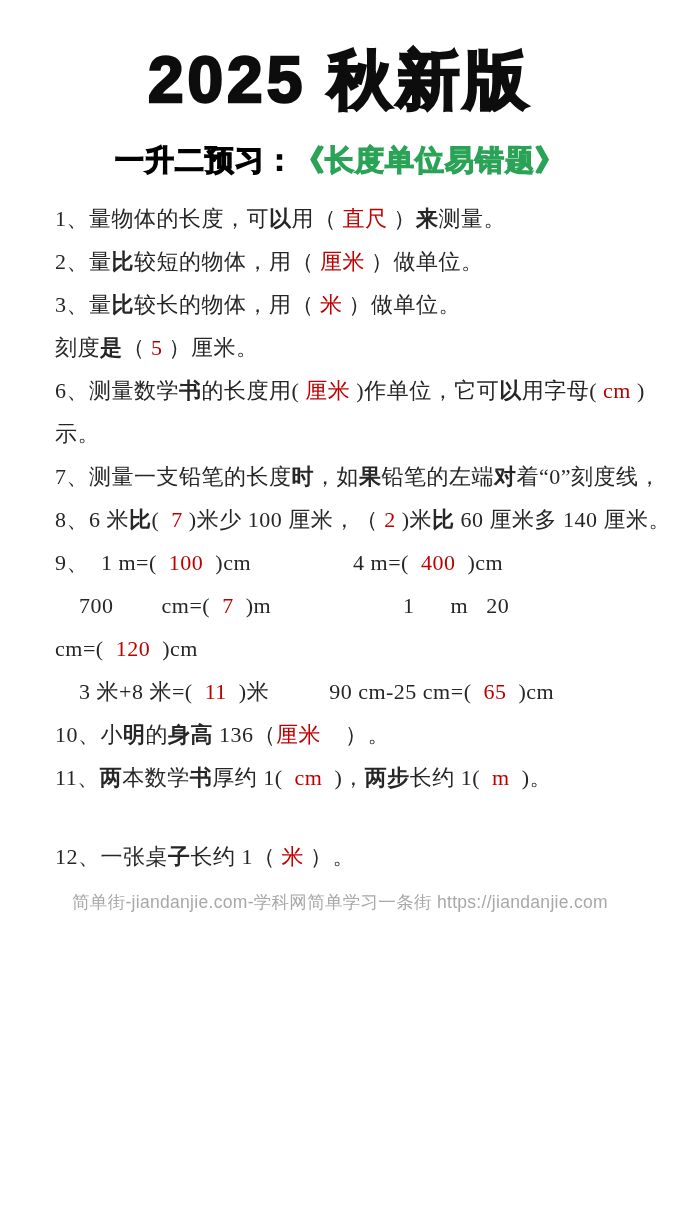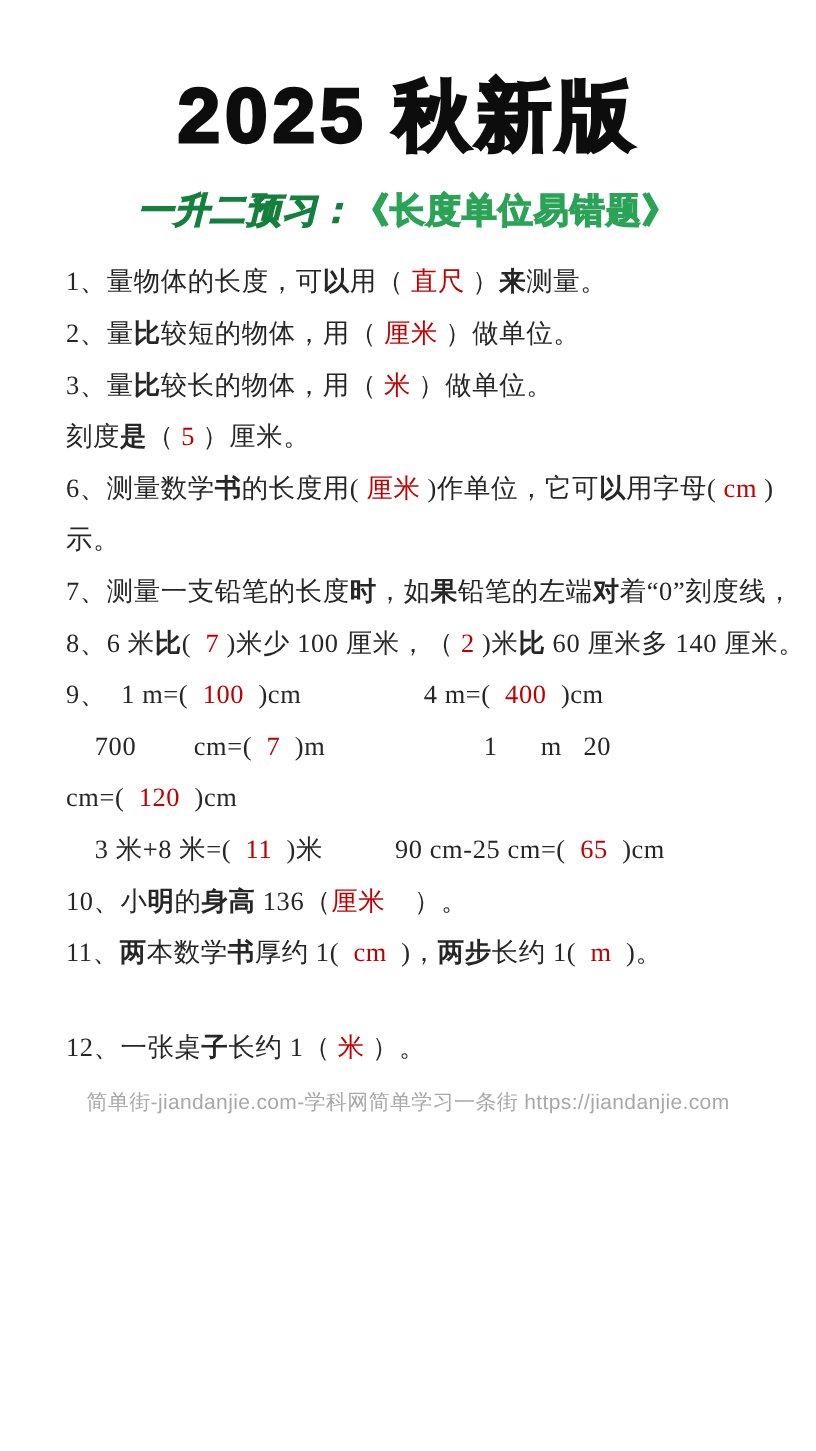--- a/index.html
+++ b/index.html
@@ -23,21 +23,20 @@
     padding-top: 48px;
     text-align: center;
     font-family: "Liberation Sans", sans-serif;
     color: #0d0d0d;
   }
   .title-line1 {
     font-size: 64px;
     font-weight: 900;
     letter-spacing: 4px;
     line-height: 1.0;
-    margin-top: 16px;
     -webkit-text-stroke: 2.5px #0d0d0d;
   }
   .title-line2 {
     margin-top: 32px;
     font-size: 60px;
     font-weight: 900;
     letter-spacing: 4px;
     line-height: 1.0;
     -webkit-text-stroke: 2.5px #0d0d0d;
   }
@@ -83,21 +82,21 @@
 </head>
 <body style="color: rgb(38, 38, 38);">
 
 <div class="page">
 
   <div class="title-block" style="color: rgb(13, 13, 13);">
     <div class="title-line1">2025 秋新版</div>
   </div>
 
   <div class="subtitle">
-    <span class="part" style="color: #15803d; font-style: italic;">一升二预习：</span><span class="part" style="color: rgb(42, 163, 86);">《长度单位易错题》</span>
+    <span class="part" style="color: #000000;">一升二预习：</span><span class="part" style="color: rgb(42, 163, 86);">《长度单位易错题》</span>
   </div>
 
   <div class="questions">
       <div class="q-line"><span>1、量物体的长度，可</span><span class="bd">以</span><span>用（ </span><span class="ans">直尺</span><span> ）</span><span class="bd">来</span><span>测量。</span></div>
       <div class="q-line"><span>2、量</span><span class="bd">比</span><span>较短的物体，用（ </span><span class="ans">厘米</span><span> ）做单位。</span></div>
       <div class="q-line"><span>3、量</span><span class="bd">比</span><span>较长的物体，用（ </span><span class="ans">米</span><span> ）做单位。</span></div>
       <div class="q-line"><span>刻度</span><span class="bd">是</span><span>（ </span><span class="ans">5</span><span> ）厘米。</span></div>
       <div class="q-line"><span>6、测量数学</span><span class="bd">书</span><span>的长度用( </span><span class="ans">厘米</span><span> )作单位，它可</span><span class="bd">以</span><span>用字母( </span><span class="ans">cm</span><span> )</span></div>
       <div class="q-line"><span>示。</span></div>
       <div class="q-line"><span>7、测量一支铅笔的长度</span><span class="bd">时</span><span>，如</span><span class="bd">果</span><span>铅笔的左端</span><span class="bd">对</span><span>着“0”刻度线，</span></div>

